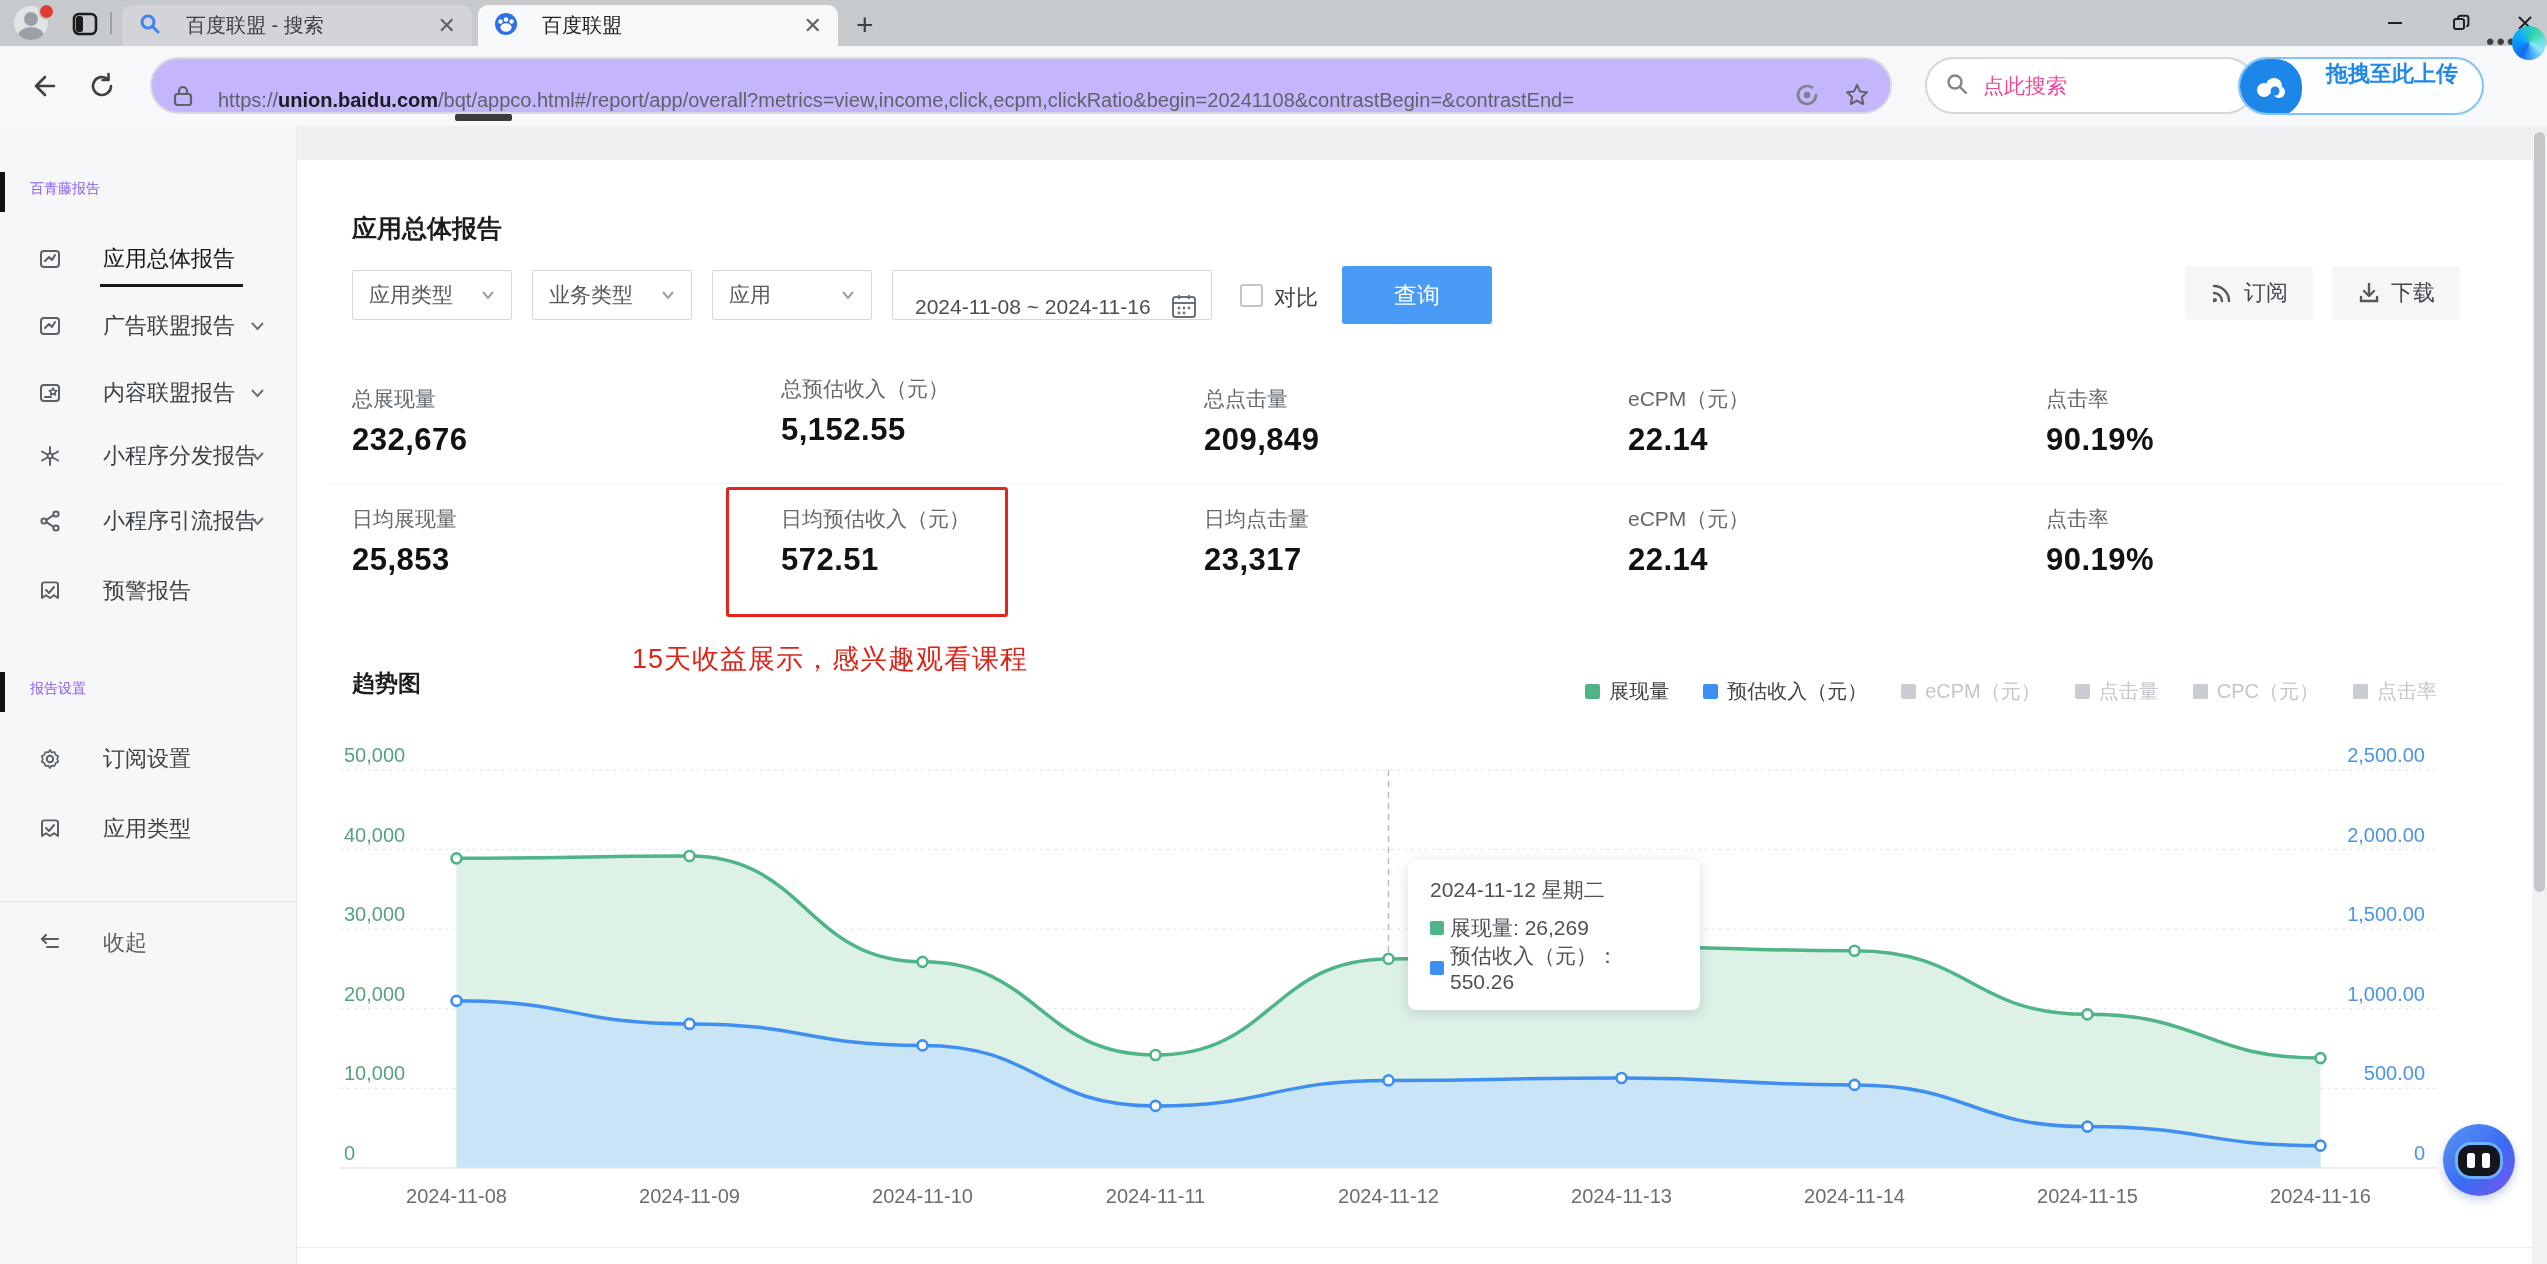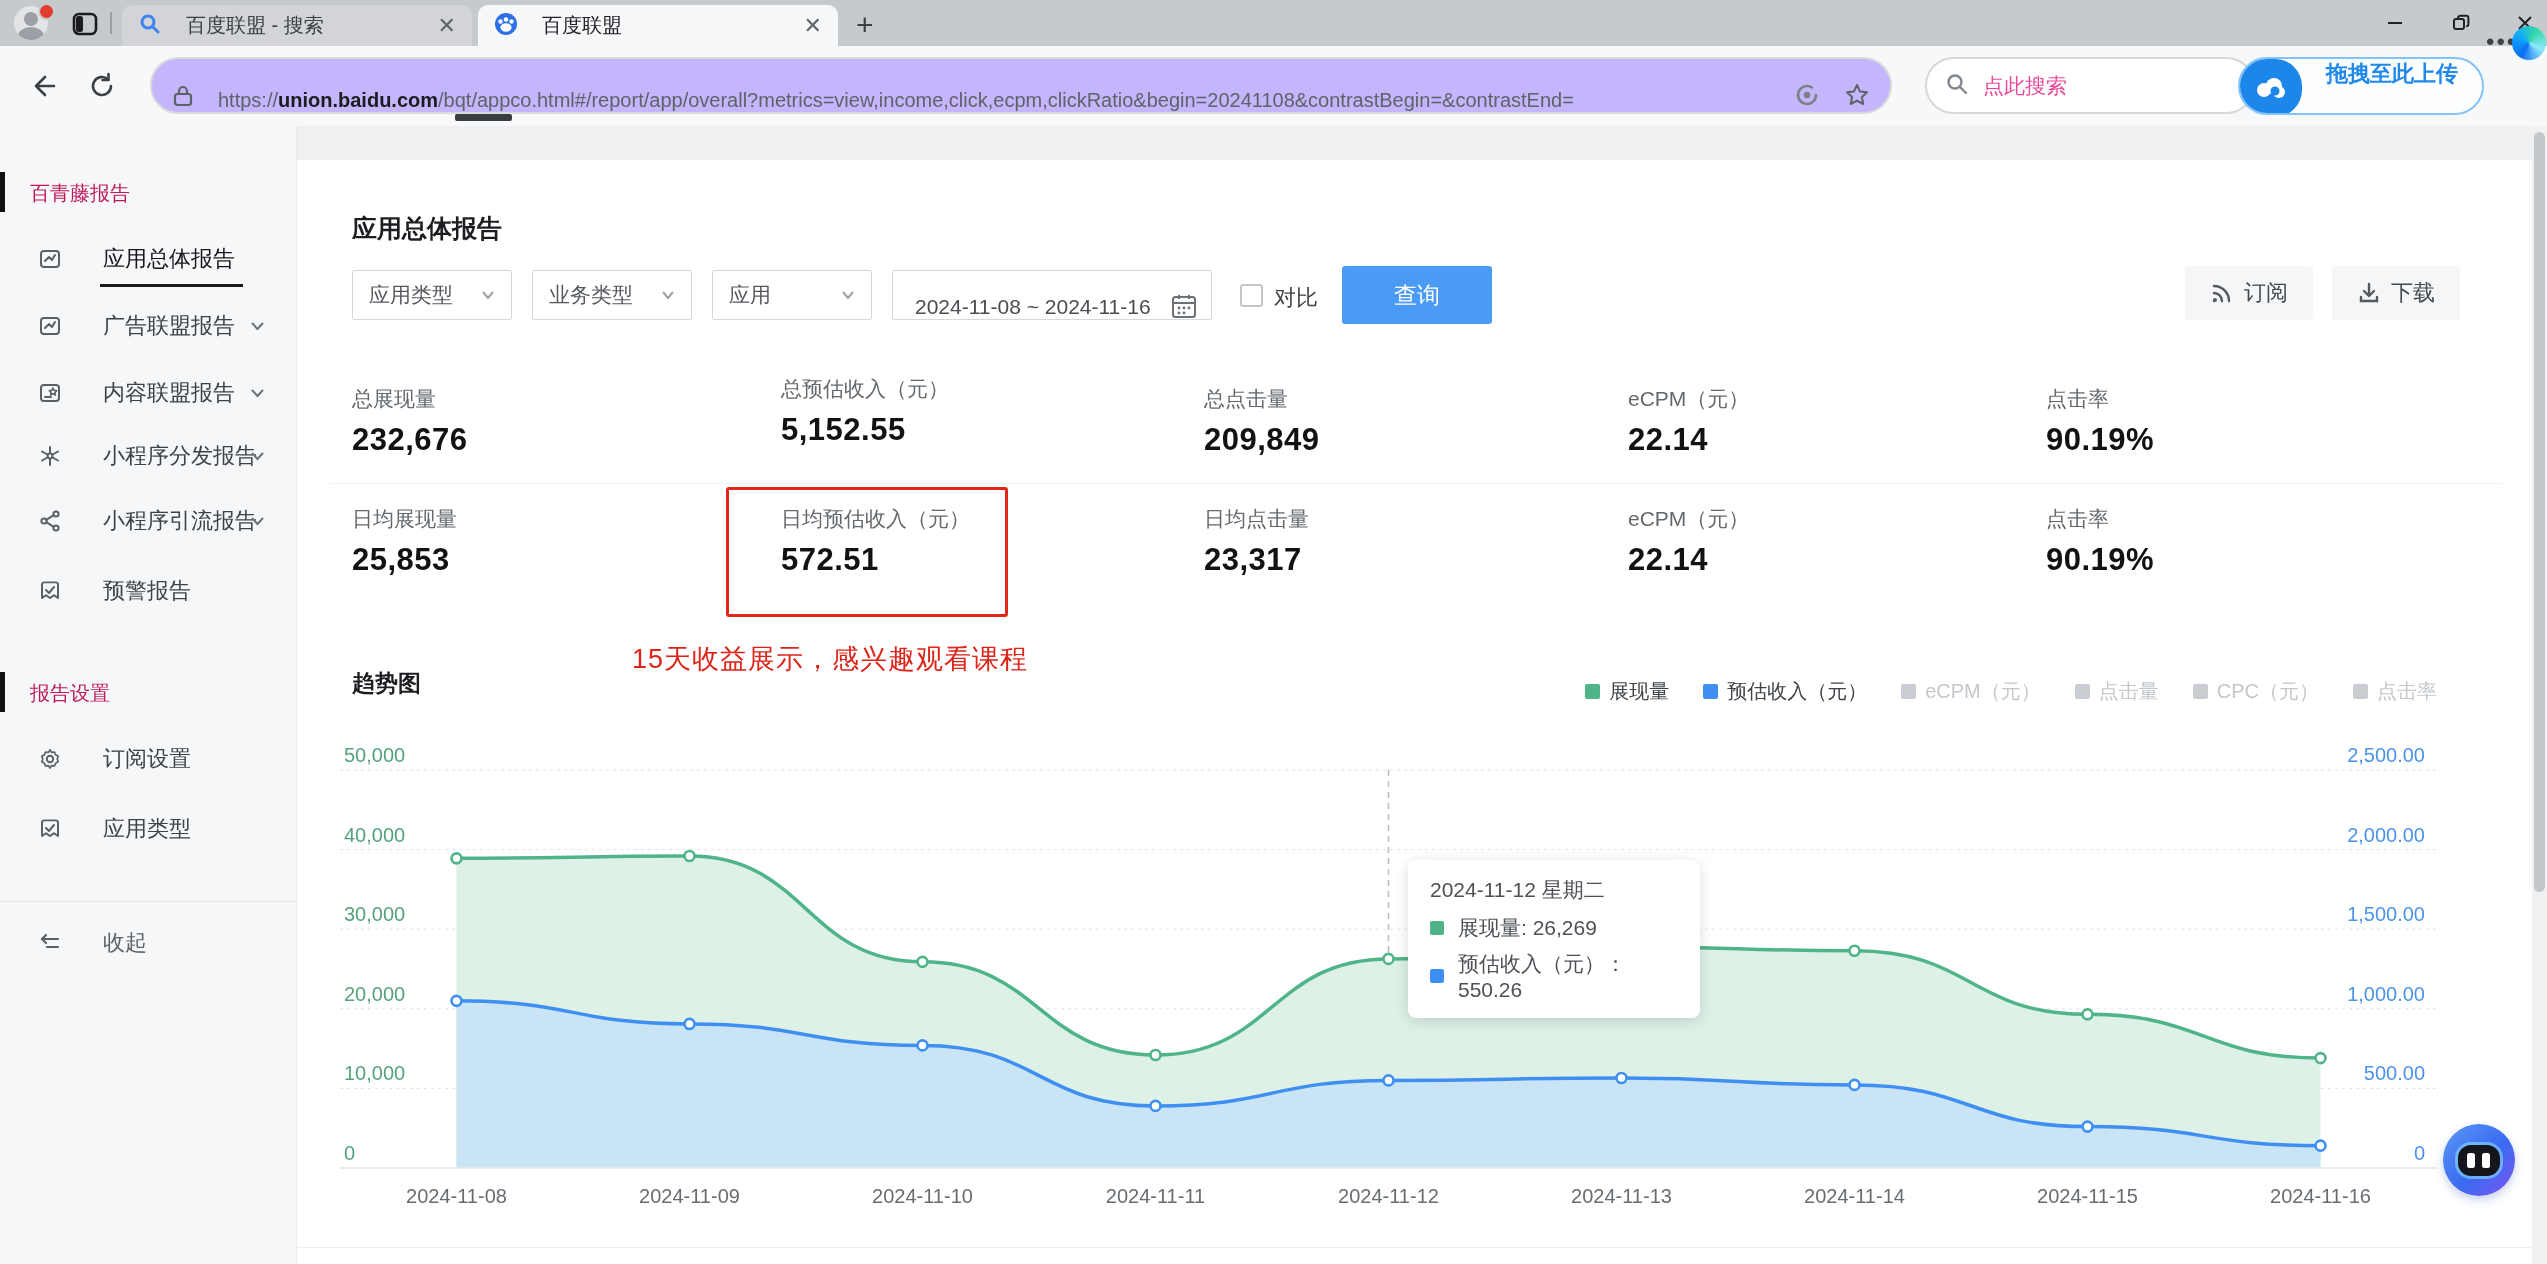--- a/index.html
+++ b/index.html
@@ -35,21 +35,21 @@
           border-radius:29px;box-sizing:border-box;display:flex;align-items:flex-start;overflow:hidden;}
   .netdisk .cap{width:64px;height:58px;background:#1d86e9;border-radius:27px;display:flex;align-items:center;justify-content:center;margin-left:-2px;}
   .netdisk .lab{flex:1;text-align:center;font-size:22px;font-weight:bold;color:#1f88ea;}
   .dots{position:absolute;left:2486px;top:28px;font-size:24px;color:#3c4043;letter-spacing:2px;}
   .copilot{position:absolute;left:2512px;top:26px;width:34px;height:34px;border-radius:50%;
            background:conic-gradient(from 210deg,#0b6cf0,#0fa7ff,#35d6a9,#8fe8ff,#0b6cf0);}
   .tabbar-stub{position:absolute;left:455px;top:114px;width:57px;height:7px;background:#3a3d40;border-radius:2px;}
   
   .sidebar{position:absolute;left:0;top:126px;width:296px;height:1138px;background:#f6f7f8;border-right:1px solid #e9eaec;}
   .sec-bar{position:absolute;left:0;width:5px;height:40px;background:#121314;}
-  .sec-label{position:absolute;left:30px;font-size:20px;color:#be185d;}
+  .sec-label{position:absolute;left:30px;font-size:14px;color:#8b5cf6;}
   .side-item{position:absolute;left:0;width:296px;height:44px;display:flex;align-items:center;cursor:default;}
   .side-item .ic{position:absolute;left:38px;width:24px;height:24px;display:flex;align-items:center;justify-content:center;}
   .side-item .lb{position:absolute;left:103px;font-size:22px;color:#3d4246;white-space:nowrap;}
   .side-item.active .lb{color:#141619;}
   .side-item .chev{position:absolute;left:250px;}
   .active-underline{position:absolute;left:100px;width:143px;height:3px;background:#17181a;}
   .side-divider{position:absolute;left:0;width:296px;height:1px;background:#e3e5e7;}
   
   .topstrip{position:absolute;left:297px;top:126px;width:2235px;height:34px;background:#eef0f2;}
   .page-title{position:absolute;left:352px;top:212px;font-size:25px;font-weight:bold;color:#1b1d20;}
@@ -74,21 +74,21 @@
   .trend-title{position:absolute;left:352px;top:668px;font-size:23px;font-weight:bold;color:#1b1d20;}
   .legend{position:absolute;top:678px;right:110px;display:flex;align-items:center;gap:34px;}
   .legend .item{display:flex;align-items:center;gap:9px;}
   .legend .sw{width:15px;height:15px;border-radius:2px;}
   .legend .lb{font-size:20px;color:#3f4347;}
   .legend .item.off .lb{color:#c3c7cb;}
   .chart{position:absolute;left:330px;top:745px;width:2130px;height:480px;}
   .tooltip{position:absolute;left:1408px;top:860px;width:292px;box-sizing:border-box;background:#ffffff;border-radius:8px;
            box-shadow:0 3px 14px rgba(0,0,0,.14);padding:16px 22px;z-index:5;}
   .tooltip .tt-title{font-size:21px;color:#4d5156;margin-bottom:10px;}
-  .tooltip .tt-row{display:flex;align-items:center;gap:14px;font-size:21px;color:#4d5156;margin-top:8px;}
+  .tooltip .tt-row{display:flex;align-items:center;gap:6px;font-size:21px;color:#4d5156;}
   .tooltip .tt-sw{width:14px;height:14px;border-radius:2px;flex:0 0 auto;}
   .bottomline{position:absolute;left:297px;top:1247px;width:2235px;height:1px;background:#ededee;}
   
   .scrollbar{position:absolute;left:2532px;top:126px;width:15px;height:1138px;background:#f0f1f2;}
   .thumb{position:absolute;left:2534px;top:132px;width:11px;height:760px;background:#c4c7ca;border-radius:6px;}
   
   .robot{position:absolute;left:2443px;top:1124px;width:72px;height:72px;border-radius:50%;
          background:linear-gradient(135deg,#5b97f6 0%,#3a6bf0 55%,#7b55f2 100%);box-shadow:0 4px 10px rgba(40,70,180,.25);}
   .robot .visor{position:absolute;left:15px;top:21px;width:42px;height:31px;background:#14161c;border-radius:13px;
          box-shadow:0 0 0 3px rgba(140,230,255,.55);}

